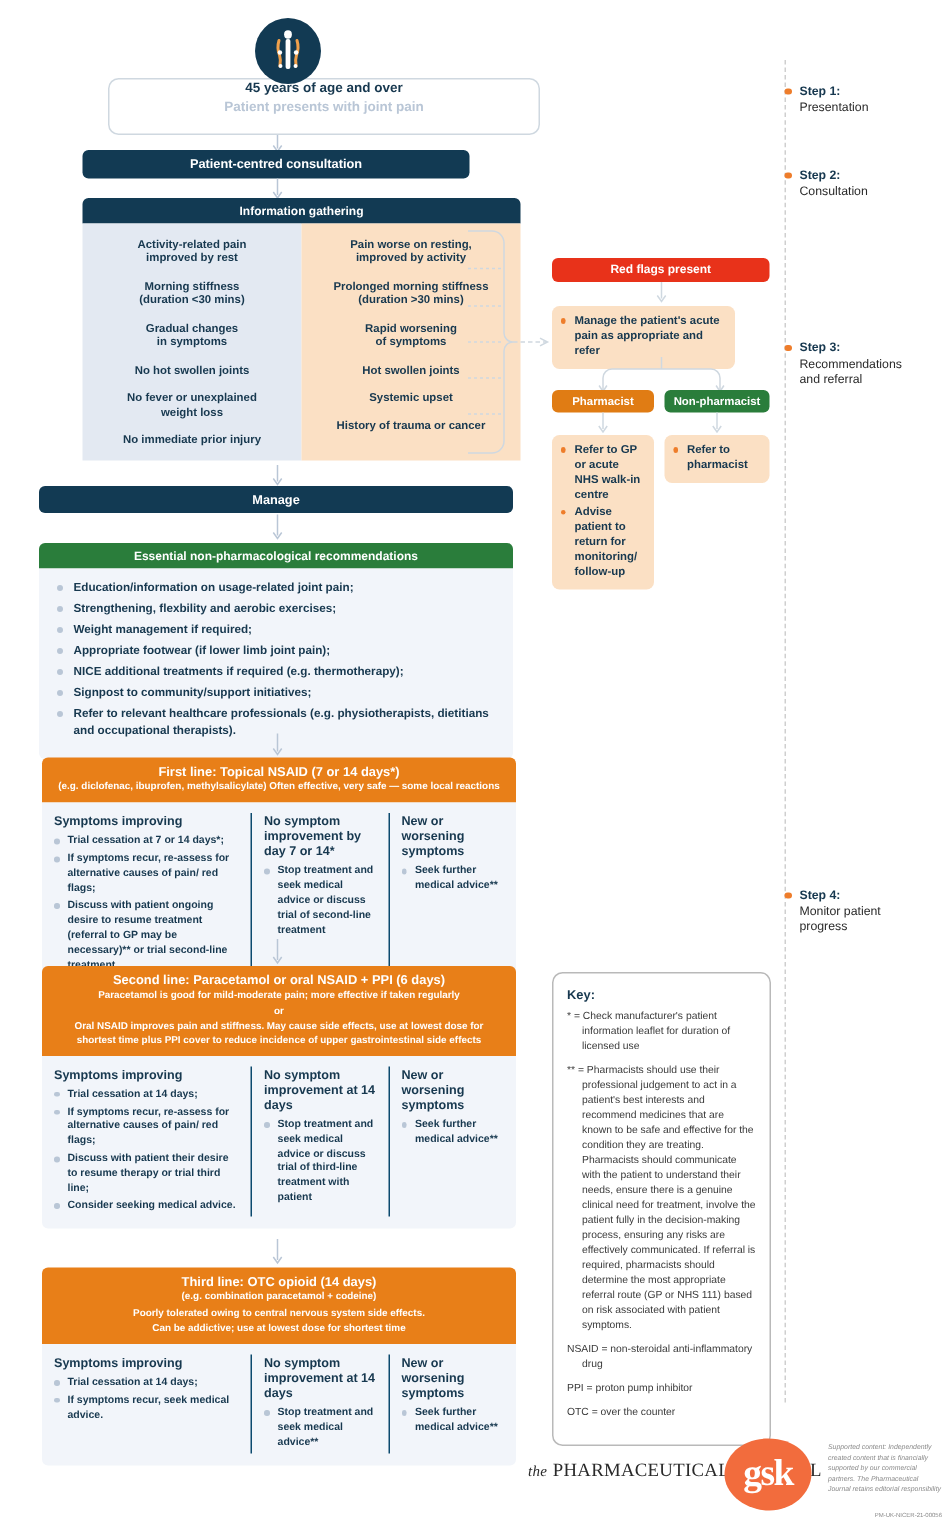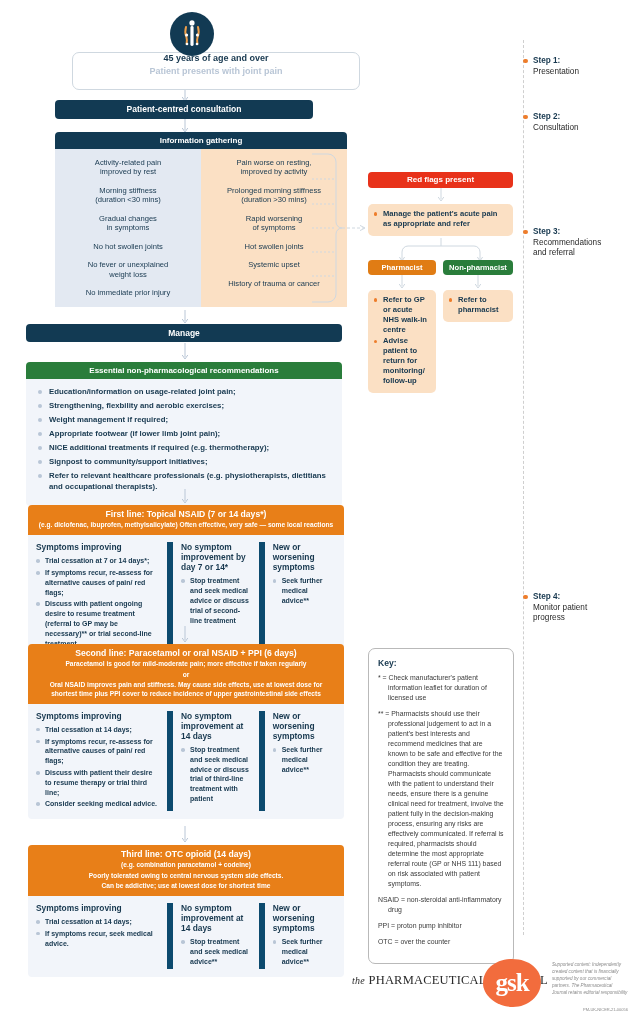--- a/index.html
+++ b/index.html
@@ -43,37 +43,37 @@
     font-size: 8.5px; line-height: 19px;
   }
 
   
   .infogather-wrap { left: 55px; top: 132px; width: 292px; }
   .infogather-hdr { width: 100%; height: 17px; font-size: 8px; line-height: 17px;
       border-radius: 4px 4px 0 0; }
   .infogather-cols { display: flex; width: 100%; }
   .col-blue { width: 50%; background: #e3e9f2; padding: 9px 6px 9px 6px; }
   .col-peach { width: 50%; background: #fbe0c4; padding: 9px 6px 9px 6px; }
-  .ig-item { font-size: 7.6px; font-weight: normal; text-align: center;
+  .ig-item { font-size: 7.6px; font-weight: bold; text-align: center;
       line-height: 1.25; margin-bottom: 9px; color: #17384f; }
   .ig-item:last-child { margin-bottom: 0; }
 
   
   .brace { left: 310px; top: 148px; }
 
   
   .redflag-bar {
     left: 368px; top: 172px; width: 145px; height: 16px;
     background: #e8321a; color: #fff; font-weight: bold; font-size: 8px;
     text-align: center; line-height: 16px; border-radius: 4px;
   }
   .peach-box {
     background: #fbe0c4; border-radius: 5px; padding: 5px 6px;
   }
-  .manage-acute { left: 368px; top: 204px; width: 145px; }
+  .manage-acute { left: 368px; top: 204px; width: 122px; }
   .bullet-li {
     font-size: 7.6px; font-weight: bold; line-height: 1.3; color: #17384f;
     position: relative; padding-left: 9px; margin-bottom: 2px;
   }
   .bullet-li:before {
     content: ""; position: absolute; left: 0; top: 3.2px;
     width: 3.4px; height: 3.4px; border-radius: 50%; background: #ee7d2b;
   }
   .pharm-btn {
     left: 368px; top: 260px; width: 68px; height: 15px; background: #e07c14;
@@ -115,21 +115,21 @@
     background: #e87f18; color: #fff; text-align: center;
     border-radius: 4px 4px 0 0; padding: 4px 8px 5px 8px;
   }
   .tline-title { font-size: 8.6px; font-weight: bold; line-height: 1.25; }
   .tline-sub { font-size: 6.6px; font-weight: bold; line-height: 1.35; margin-top: 1.5px; }
   .tline-body {
     background: #f2f5fa; display: flex; border-radius: 0 0 4px 4px;
     padding: 7px 0 8px 0;
   }
   .tcol { padding: 0 8px; }
-  .tcol + .tcol { border-left: 6px solid #0c4a6e; }
+  .tcol + .tcol { border-left: 1px solid #0c4a6e; }
   .tcol-h { font-size: 8.4px; font-weight: bold; line-height: 1.2;
       color: #17384f; margin-bottom: 4px; }
   .tcol-li {
     font-size: 7px; font-weight: bold; line-height: 1.4; color: #17384f;
     position: relative; padding-left: 9px; margin-bottom: 2px;
   }
   .tcol-li:before {
     content: ""; position: absolute; left: 0; top: 3px;
     width: 3.6px; height: 3.6px; border-radius: 50%; background: #b9c6d6;
   }

